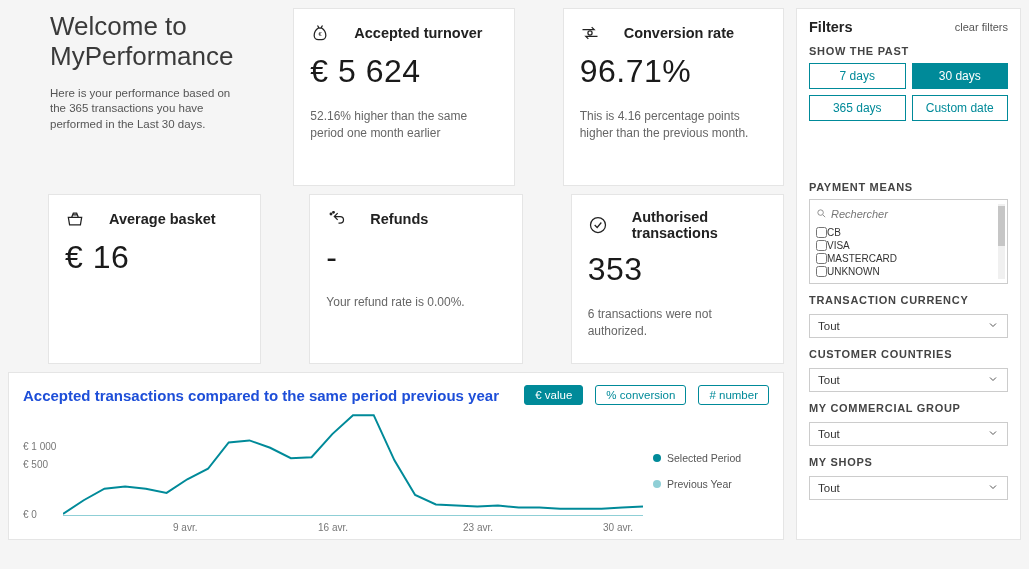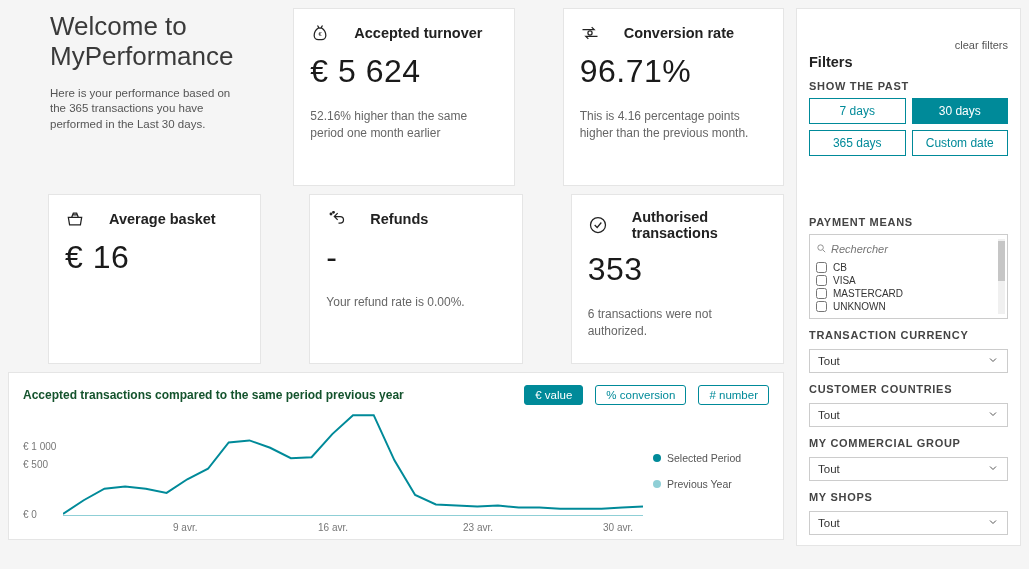--- a/index.html
+++ b/index.html
@@ -11,39 +11,39 @@
 .card { background: #fff; border: 1px solid #e5e5e5; padding: 14px 16px; flex: 1; margin-left: 40px; }
 .welcome { background: transparent; border: none; padding: 4px 8px 4px 2px; }
 .welcome h1 { font-size: 26px; font-weight: 400; color: #3a3a3a; line-height: 1.15; }
 .welcome p { font-size: 11.5px; color: #555; margin-top: 14px; line-height: 1.35; }
 .card-header { display: flex; align-items: center; gap: 24px; margin-bottom: 10px; }
 .card-header .icon { width: 20px; height: 20px; display: inline-flex; align-items: center; justify-content: center; color: #222; }
 .card-title { font-size: 14.5px; font-weight: 700; color: #222; }
 .card-value { font-size: 32px; font-weight: 400; color: #1a1a1a; margin: 8px 0 18px 0; letter-spacing: 0.5px; }
 .card-sub { font-size: 12px; color: #666; line-height: 1.4; }
 .filters-header { display: flex; justify-content: space-between; align-items: center; margin-bottom: 8px; }
-.filters-header h2 { font-size: 14.5px; font-weight: 700; color: #222; margin-top: 35px; }
+.filters-header h2 { font-size: 14.5px; font-weight: 700; color: #222; }
 .clear-filters { font-size: 11px; color: #555; cursor: pointer; }
 .filter-section-title { font-size: 11px; font-weight: 700; color: #444; letter-spacing: 0.7px; margin: 10px 0 6px 0; text-transform: uppercase; }
 .period-grid { display: grid; grid-template-columns: 1fr 1fr; gap: 6px; }
 .period-btn { border: 1px solid #008a99; background: #fff; color: #008a99; font-size: 12px; padding: 5px 0; text-align: center; cursor: pointer; }
 .period-btn.active { background: #008a99; color: #fff; }
 .pm-box { border: 1px solid #ccc; padding: 5px 6px 6px 6px; margin-top: 4px; position:relative; }
 .pm-search { display: flex; align-items: center; gap: 4px; margin-bottom: 4px; }
 .pm-search input { border: none; outline: none; font-size: 11px; color: #888; font-style: italic; width: 100%; }
 .pm-list { display: flex; flex-direction: column; gap: 2px; }
-.pm-item { display: flex; align-items: center; gap: 6px; font-size: 10px; color: #333; }
+.pm-item { display: flex; align-items: center; font-size: 10px; color: #333; }
 .pm-item input { width: 11px; height: 11px; }
 .pm-scroll { position:absolute; right:2px; top:4px; bottom:4px; width:7px; background:#f0f0f0; }
 .pm-scroll::after{content:"";position:absolute;top:2px;left:0;right:0;height:40px;background:#c6c6c6;}
 .select { border: 1px solid #ccc; padding: 4px 8px; font-size: 11.5px; color: #333; display: flex; justify-content: space-between; align-items: center; margin-top: 8px; cursor:pointer; }
 .select .chevron svg{width:12px;height:12px;}
 .chart-card { background:#fff; border:1px solid #e5e5e5; padding: 12px 14px 8px 14px; }
 .chart-top { display:flex; justify-content:space-between; align-items:center; margin-bottom:6px; }
-.chart-title { font-size: 12px; font-weight: 700; color: #14532d; }
+.chart-title { font-size: 15px; font-weight: 700; color: #1d4ed8; }
 .seg { display:flex; gap:6px; }
 .seg-btn { border:1px solid #008a99; color:#008a99; font-size:11.5px; padding:3px 10px; border-radius:3px; cursor:pointer;margin-left:6px; }
 .seg-btn.active { background:#008a99; color:#fff; }
 .chart-body { display:flex; }
 .chart-area { position:relative; width: 620px; height: 120px; }
 .y-tick { position:absolute; left:0; font-size:10px; color:#777; }
 .x-tick { position:absolute; bottom:-2px; font-size:10px; color:#777; }
 .legend { font-size:10.5px; color:#555; display:flex; flex-direction:column; gap:14px; justify-content:center; padding-left:10px; }
 .legend .dot{display:inline-block;width:8px;height:8px;border-radius:50%;margin-right:6px;}
 .dot.sel{background:#008a99;} .dot.prev{background:#8fcfd6;}

